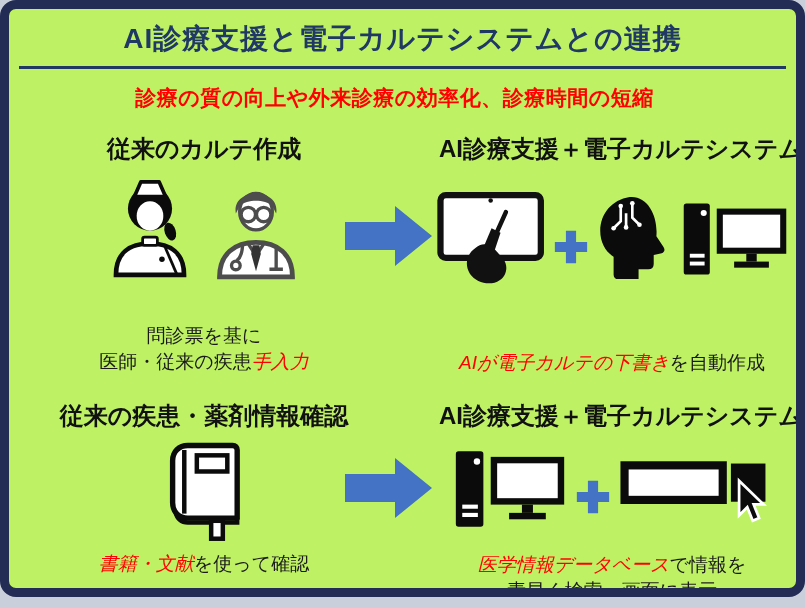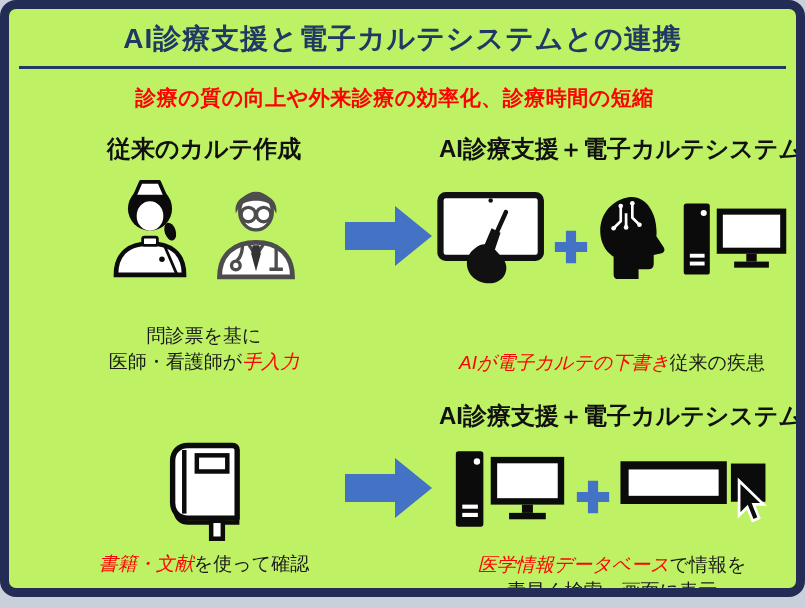--- a/index.html
+++ b/index.html
@@ -143,28 +143,29 @@
         <rect x="40" y="8" width="80" height="52" fill="#0B0B0B"></rect>
         <rect x="47" y="15" width="66" height="38" fill="#fff"></rect>
         <rect x="74" y="60" width="12" height="9" fill="#0B0B0B"></rect>
         <rect x="60" y="69" width="40" height="7" fill="#0B0B0B"></rect>
       </svg>
     </span>
   </div>
 
   <p class="abs caption c-tl">
     <span>問診票を基に</span><br>
-    <span>医師・看護師が</span><span class="red">手入力</span>
+    <span>医師・従来の疾患</span><span class="red">手入力</span>
   </p>
 
   <p class="abs caption c-tr">
     <br>
-    <span class="red">AIが電子カルテの下書き</span><span>従来の疾患</span>
-  </p>
-
+    <span class="red">AIが電子カルテの下書き</span><span>を自動作成</span>
+  </p>
+
+  <div class="abs sec-header h-bl">従来の疾患・薬剤情報確認</div>
   <div class="abs sec-header h-br">AI診療支援＋電子カルテシステム</div>
 
   <div class="abs icons i-bl">
     <span>
       <svg width="94" height="104" viewBox="0 0 104 116">
         <path d="M34 5 L84 5 C87 5 89 7 89 10 L89 86 L34 86 C24 86 17 79 17 69 L17 22 C17 12 24 5 34 5 Z" fill="#fff" stroke="#0B0B0B" stroke-width="6" stroke-linejoin="round"></path>
         <path d="M30 10 V81" stroke="#0B0B0B" stroke-width="5"></path>
         <rect x="44" y="16" width="34" height="18" fill="#fff" stroke="#0B0B0B" stroke-width="5"></rect>
         <path d="M20 79 C22 87 27 91 34 91 L89 91 L89 86" fill="none" stroke="#0B0B0B" stroke-width="5"></path>
         <rect x="60" y="89" width="13" height="20" fill="#fff" stroke="#0B0B0B" stroke-width="5"></rect>

